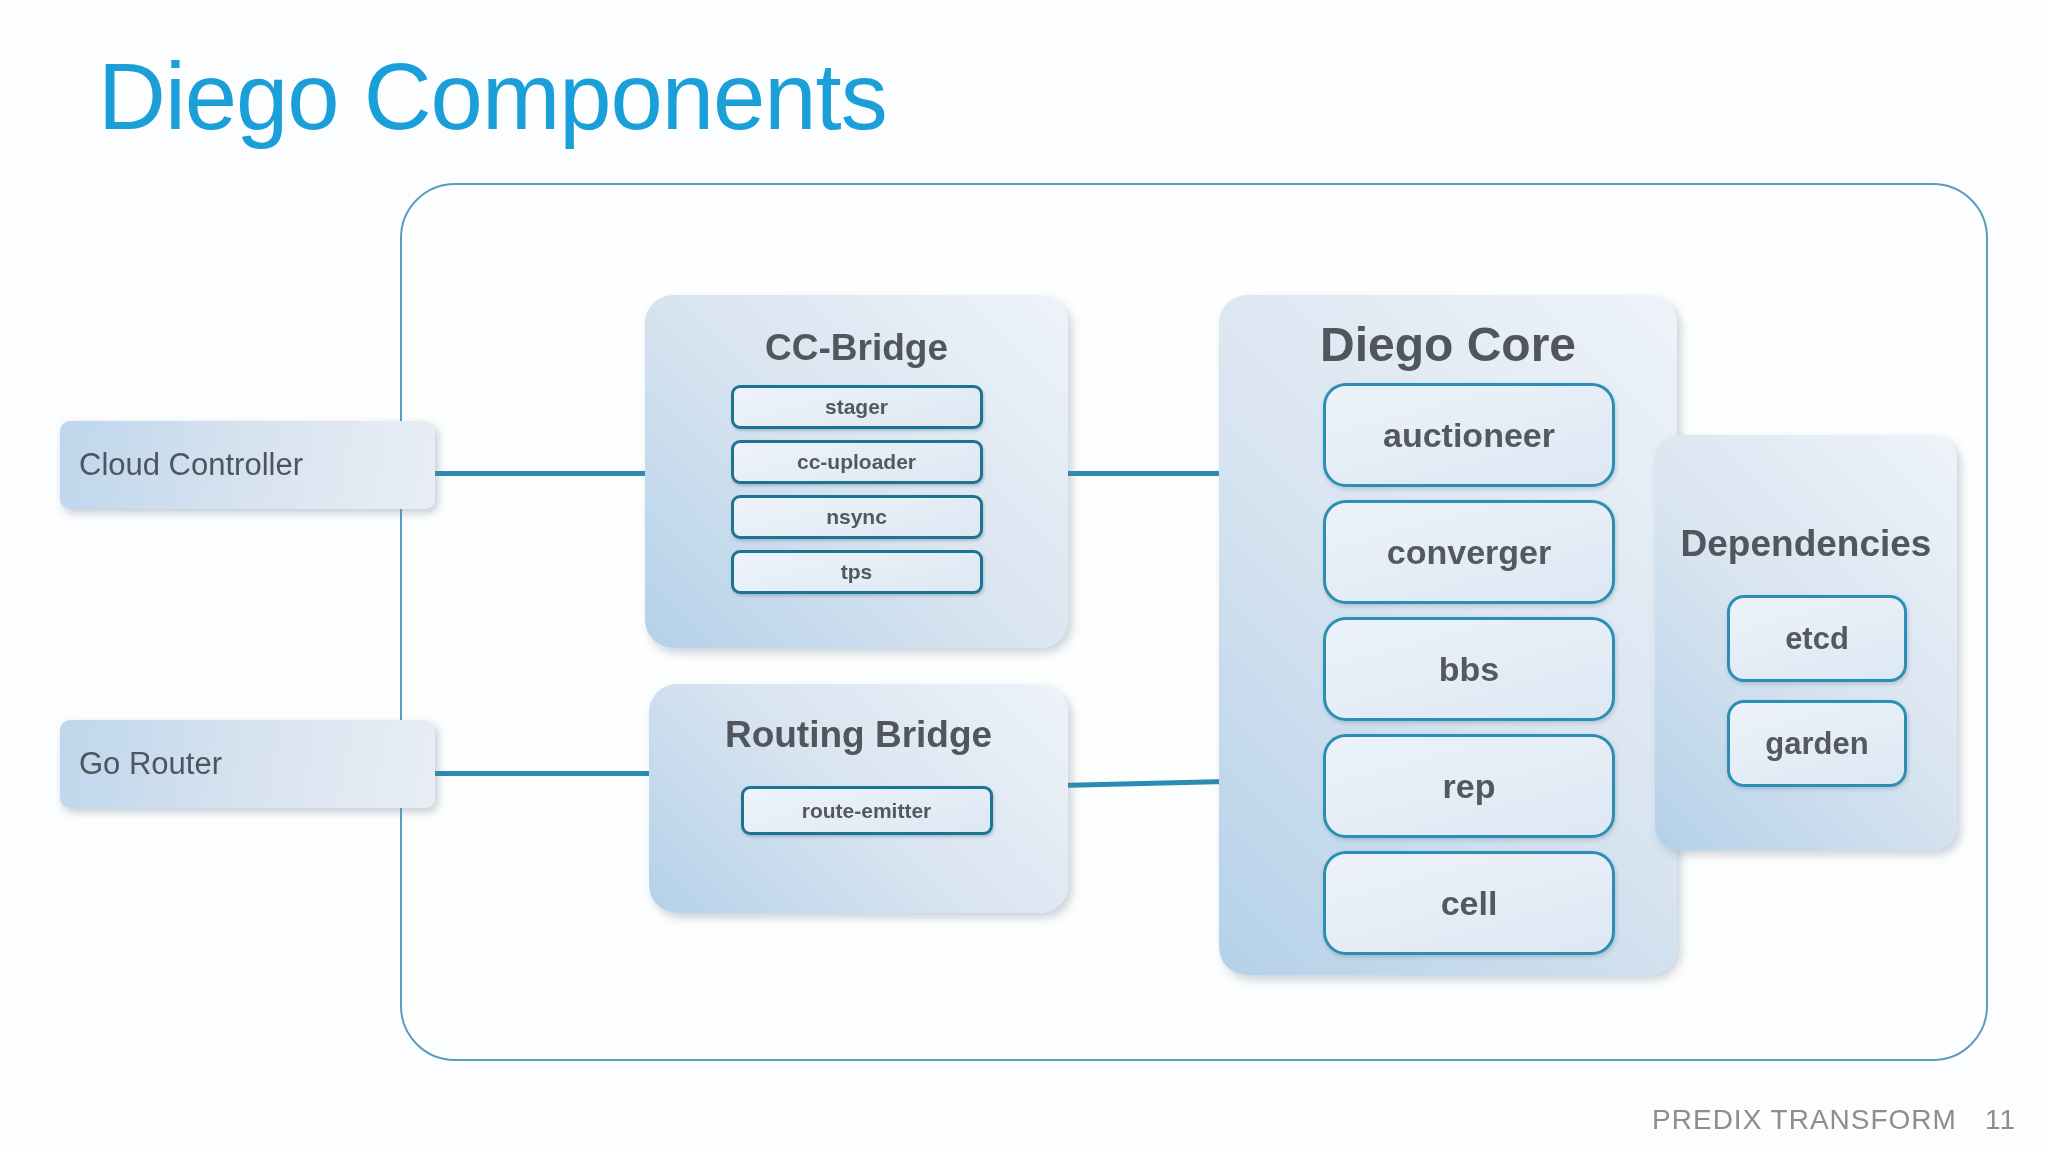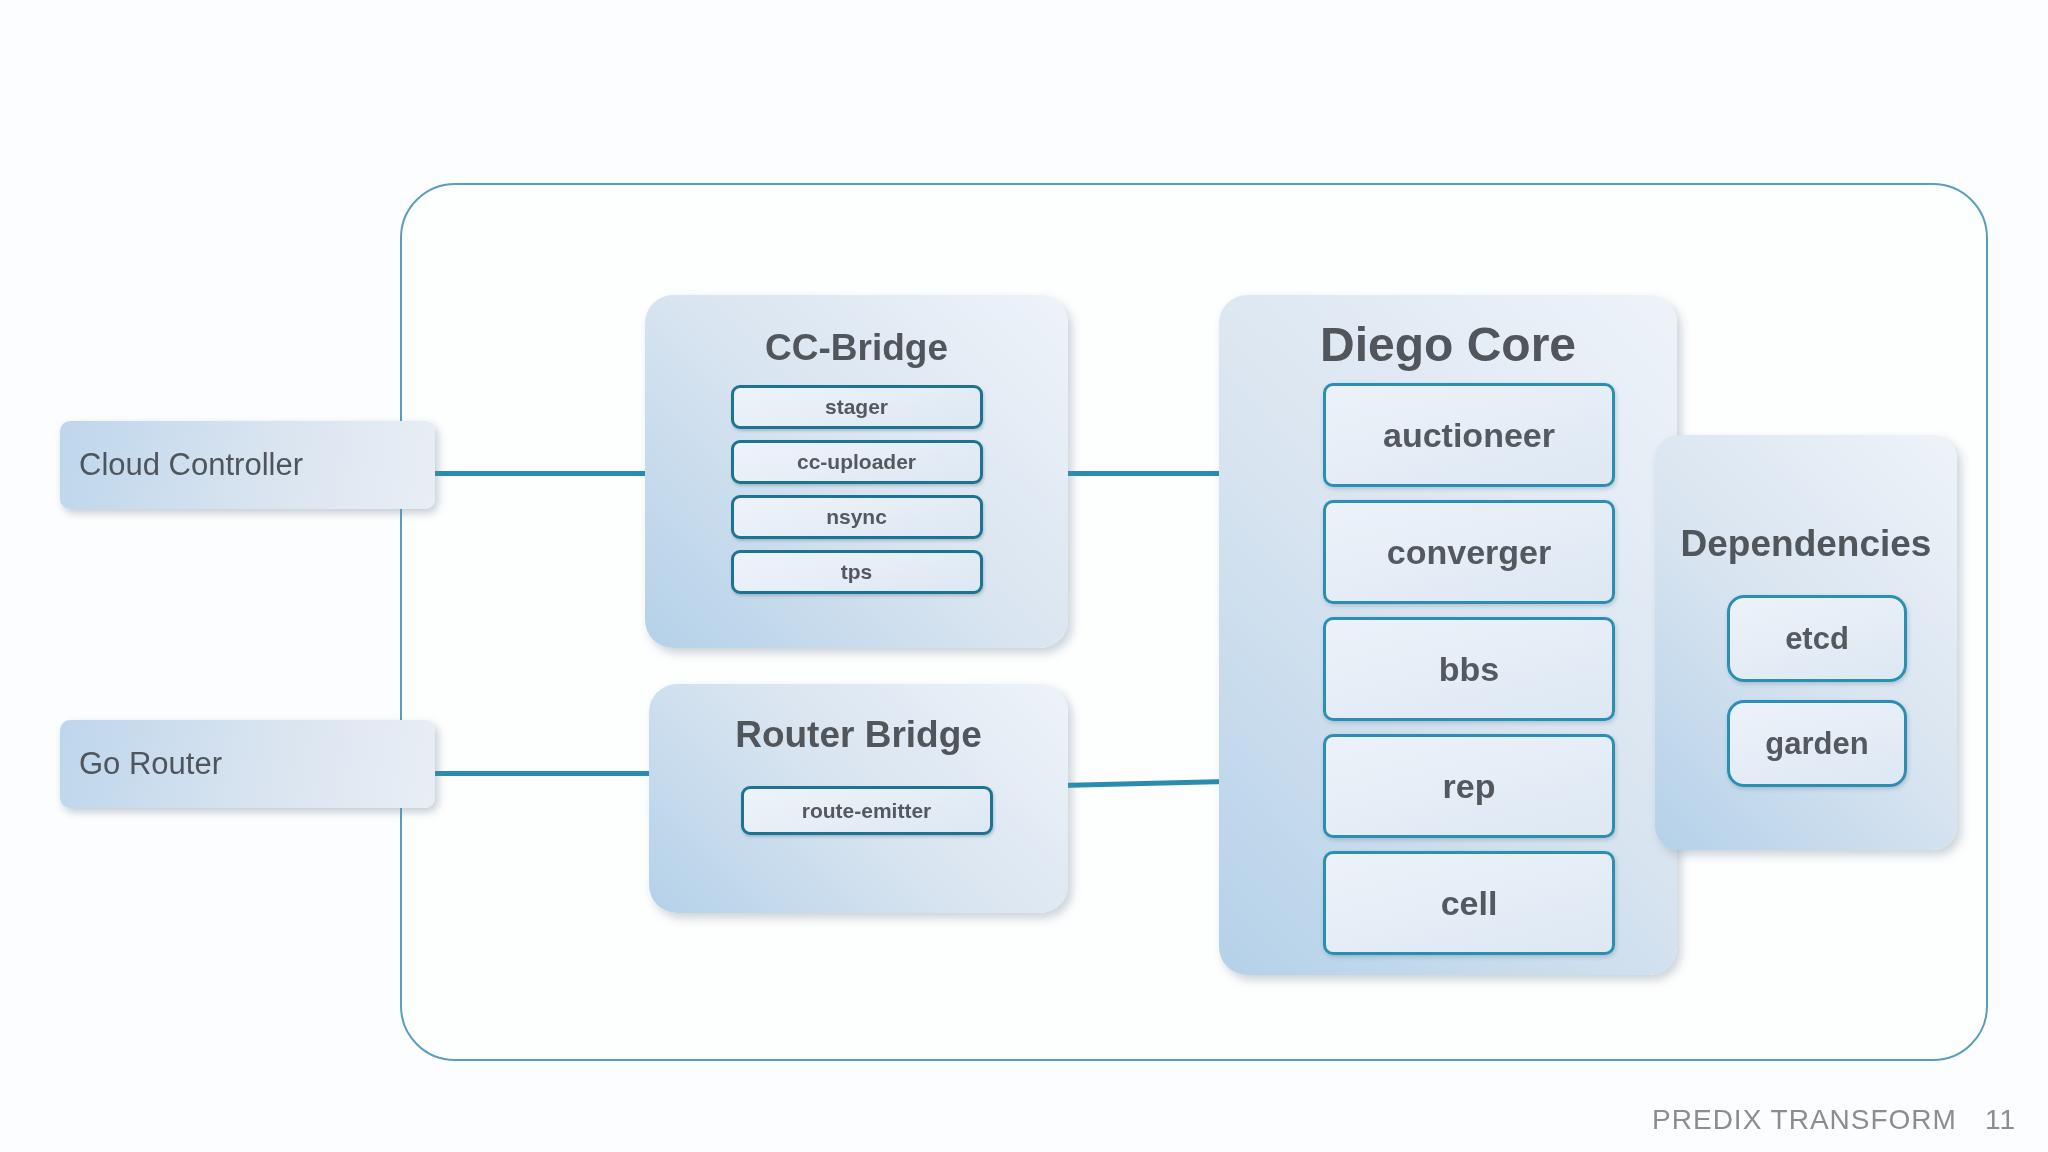--- a/index.html
+++ b/index.html
@@ -65,21 +65,21 @@
   #panel-routing-bridge .small-items { top:102px;padding-left:16px; }
   #panel-routing-bridge .small-box { height:43px; }
 
   #panel-diego-core { left:1219px; top:295px; width:458px; height:680px; z-index:2; }
   #panel-diego-core .panel-title { margin-top:22px; font-size:48px; }
   .core-items {
     position:absolute; top:88px; left:104px;
     display:flex; flex-direction:column; gap:13px;
   }
   .core-box {
-    width:286px; height:98px; border:3px solid #2b8fb4; border-radius:10px;
+    width:286px; height:98px; border:3px solid #2b8fb4; border-radius:23px;
     background:linear-gradient(165deg, #edf2f9 0%, #dde8f3 100%);
     box-shadow:1px 2px 4px rgba(40,70,90,0.22);
     display:flex; align-items:center; justify-content:center;
     font-weight:bold; font-size:34px; color:#54595f;
   }
 
   #panel-dependencies { left:1655px; top:435px; width:302px; height:415px;
     border-radius:24px; z-index:3; }
   #panel-dependencies .panel-title { margin-top:88px; font-size:37px; }
   .dep-items {
@@ -98,20 +98,21 @@
     position:absolute; right:32px; top:1104px;
     display:flex; gap:28px; align-items:flex-end;
     font-size:28px; color:#8d8d8d; letter-spacing:1px; z-index:4;
   }
 </style>
 </head>
 <body>
 
 <div class="slide">
 
+  <div class="page-title">Diego Components</div>
 
   <div class="outer-frame"></div>
 
   <div class="connector" id="conn-cc"></div>
   <div class="connector" id="conn-bridge-core"></div>
   <div class="connector" id="conn-router"></div>
   <div class="connector" id="conn-routing-core"></div>
 
   <div class="ext-node" id="node-cloud-controller">
     <span>Cloud Controller</span>
@@ -124,21 +125,21 @@
     <div class="panel-title">CC-Bridge</div>
     <div class="small-items">
       <div class="small-box">stager</div>
       <div class="small-box">cc-uploader</div>
       <div class="small-box">nsync</div>
       <div class="small-box">tps</div>
     </div>
   </div>
 
   <div class="panel" id="panel-routing-bridge">
-    <div class="panel-title">Router Bridge</div>
+    <div class="panel-title">Routing Bridge</div>
     <div class="small-items">
       <div class="small-box">route-emitter</div>
     </div>
   </div>
 
   <div class="panel" id="panel-diego-core">
     <div class="panel-title">Diego Core</div>
     <div class="core-items">
       <div class="core-box">auctioneer</div>
       <div class="core-box">converger</div>

